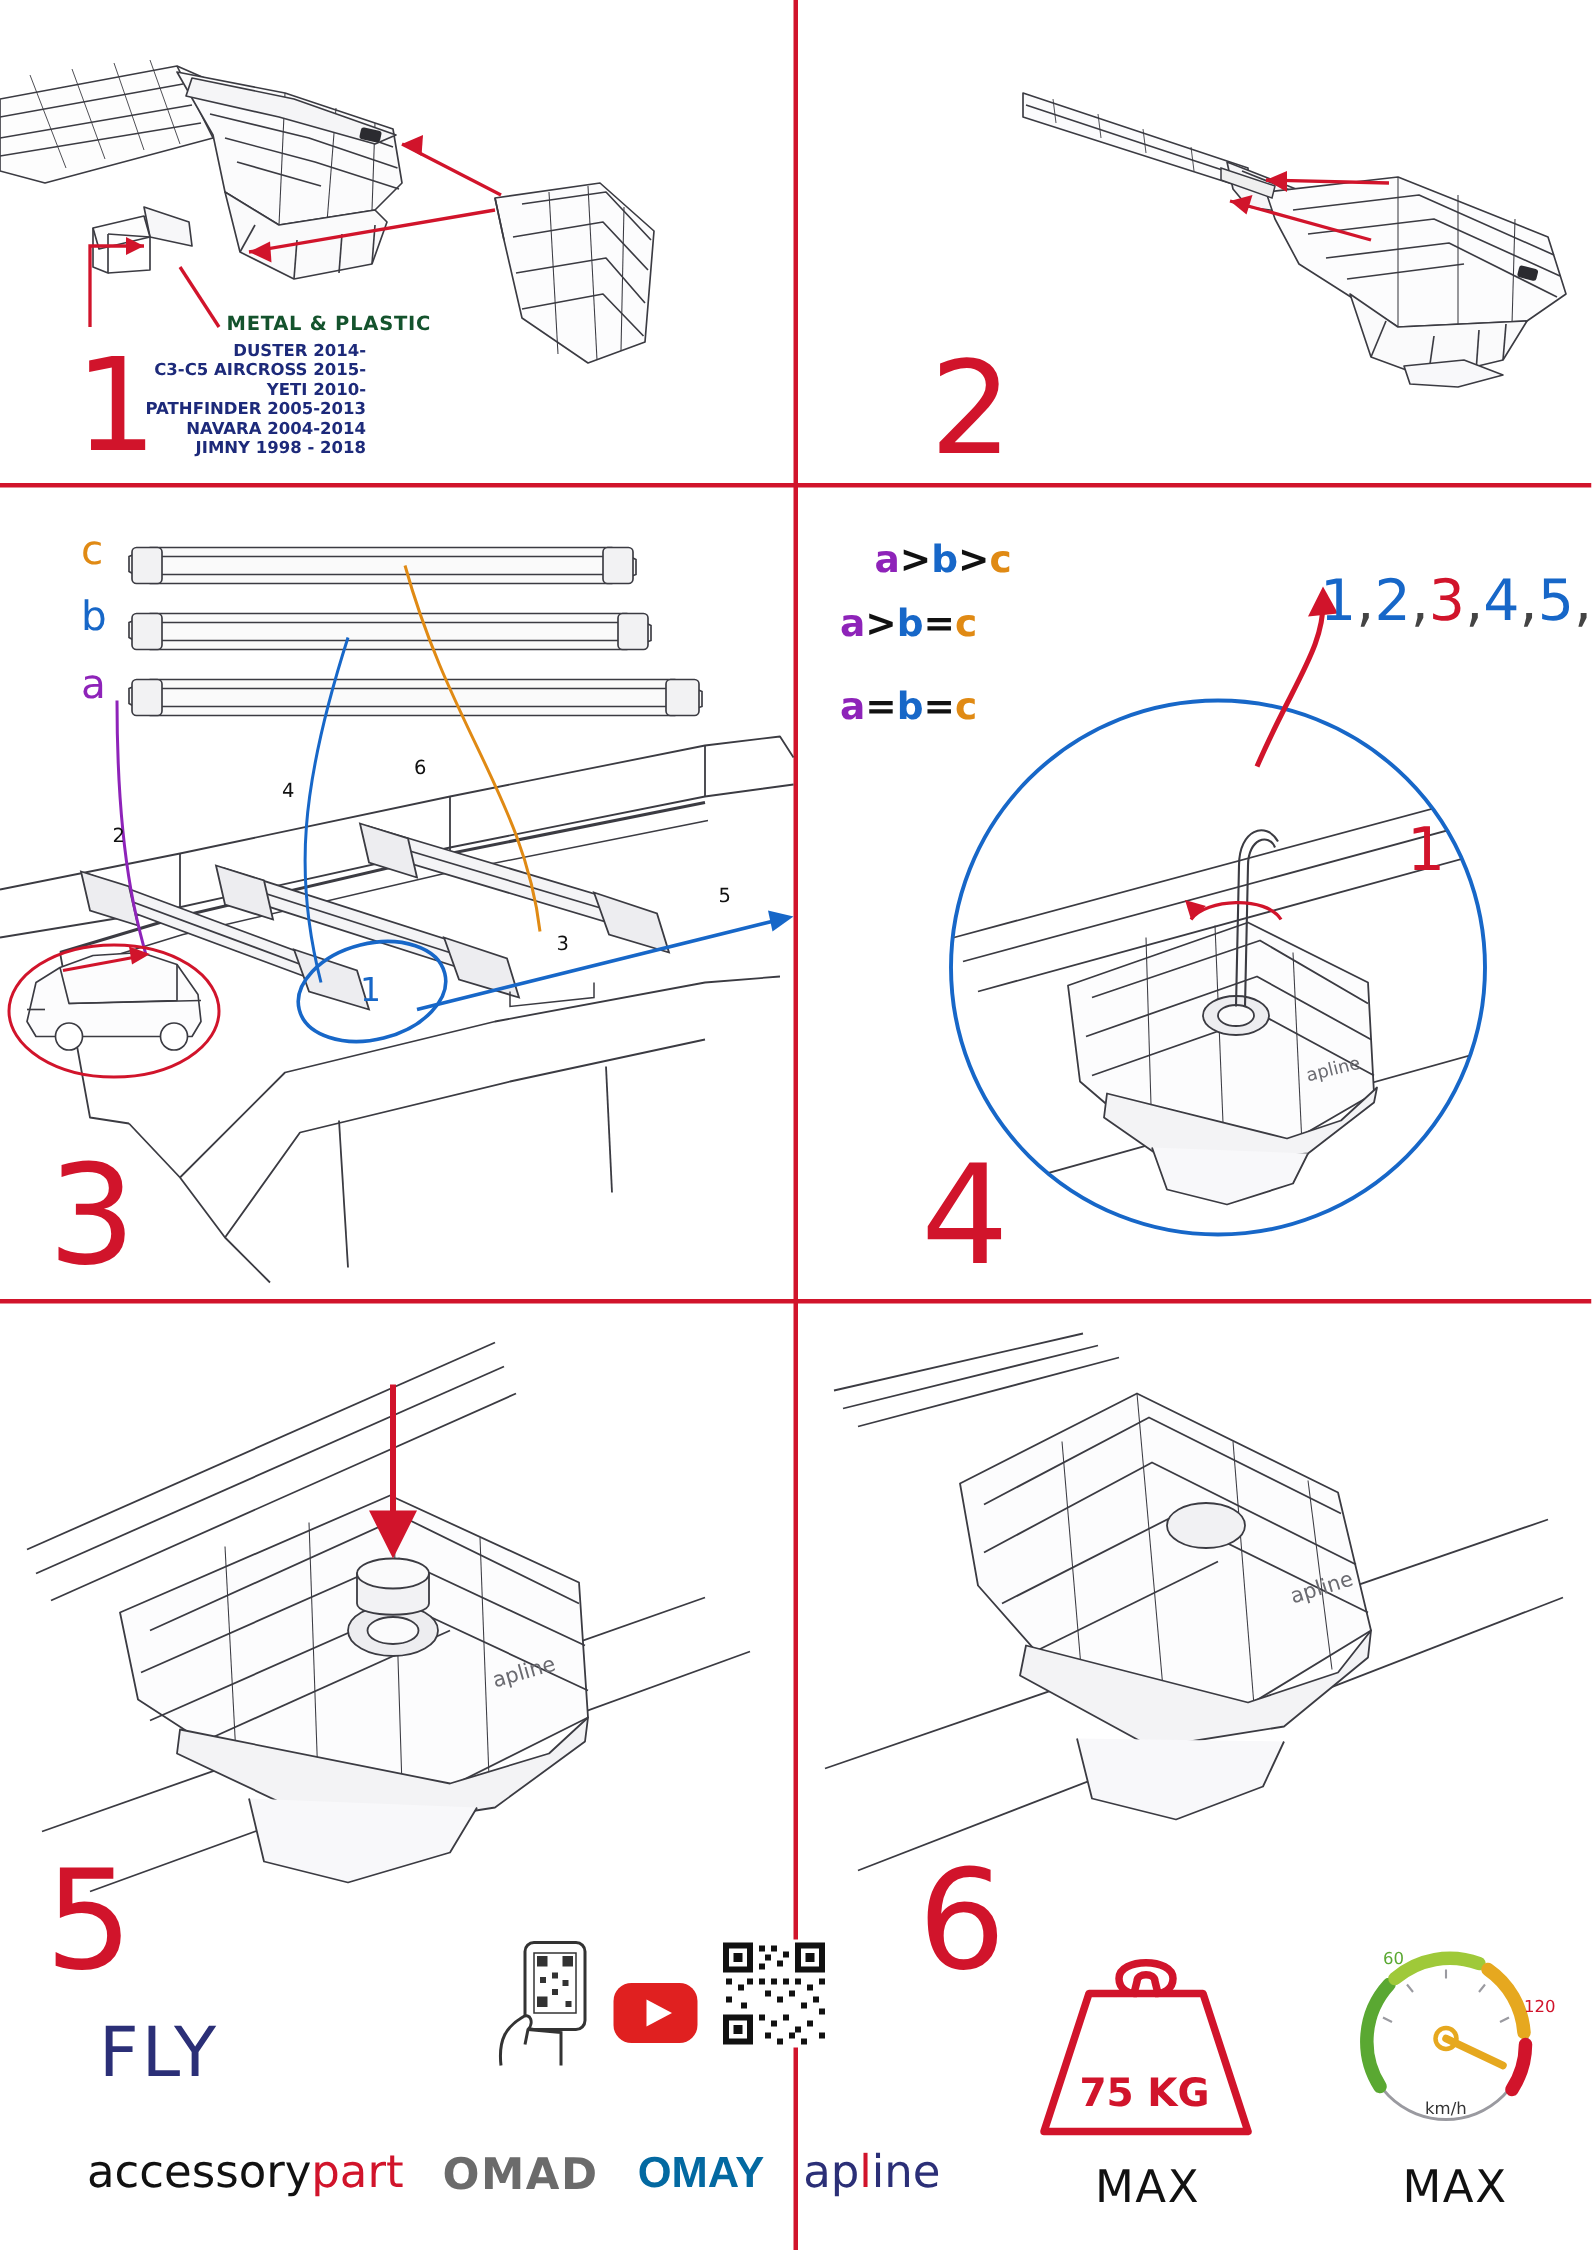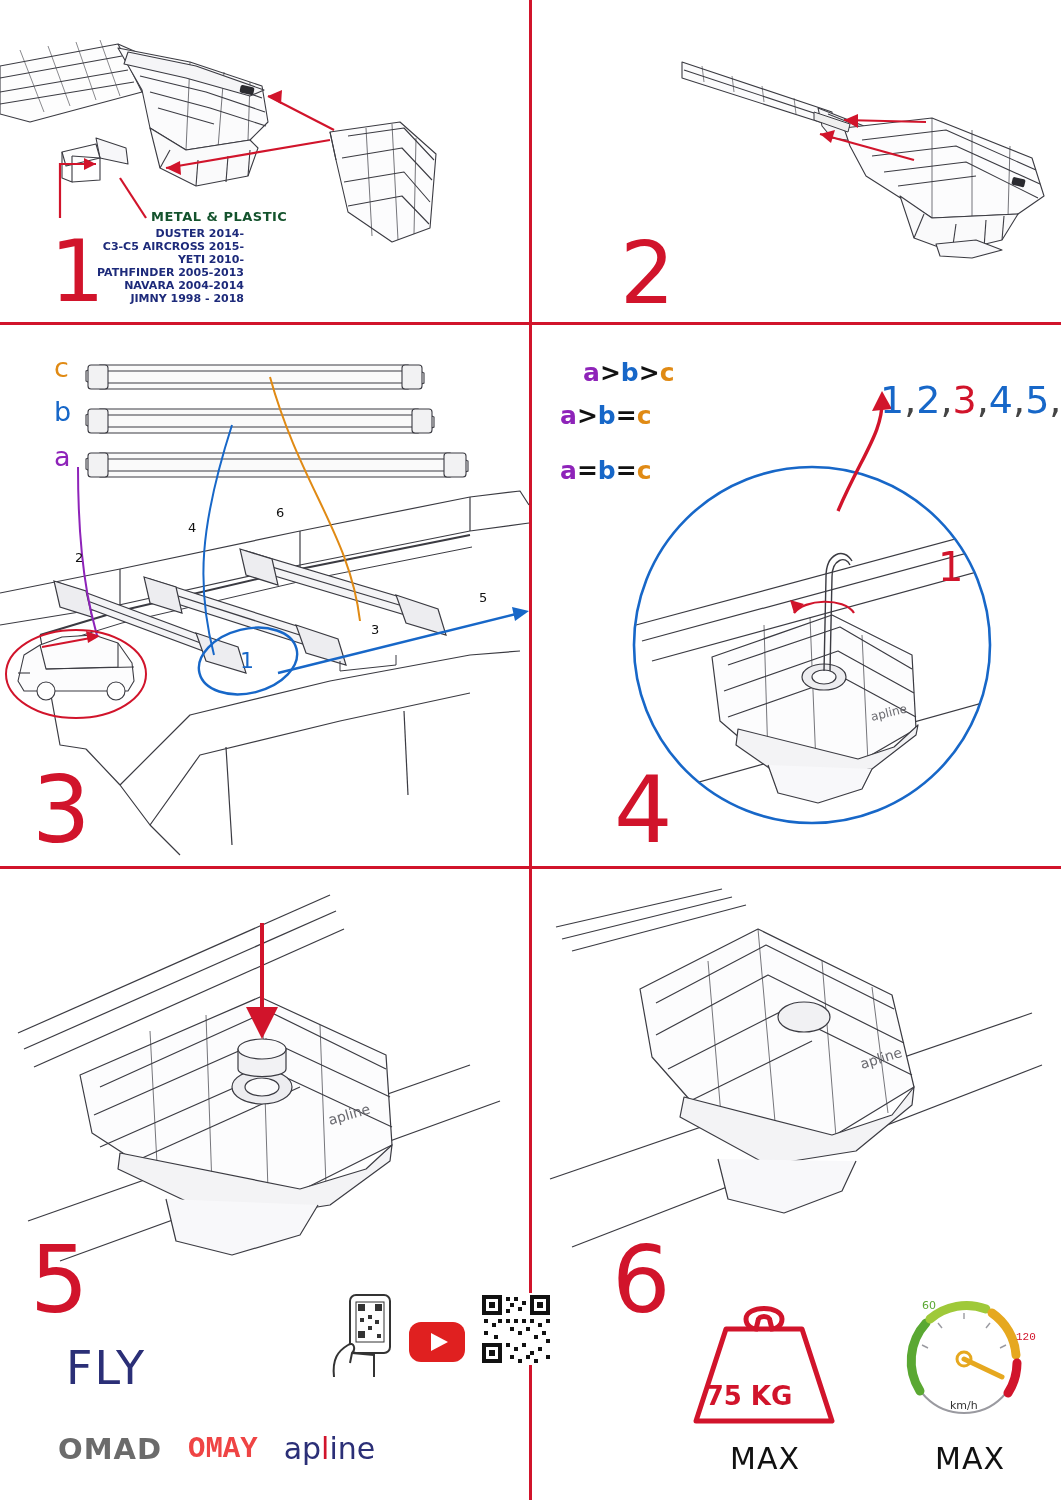--- a/index.html
+++ b/index.html
@@ -113,21 +113,21 @@
     font-family:"DejaVu Sans", sans-serif;
     font-size:46px;
     letter-spacing:2px;
     color:#2b2f77;
   }
   .brandrow{position:absolute;display:flex;align-items:flex-end;gap:26px;}
   .b-accessorypart{font-family:"DejaVu Sans", sans-serif;font-size:30px;}
   .b-accessorypart .p1{color:#111;}
   .b-accessorypart .p2{color:#d1142b;}
   .b-omad{font-family:"DejaVu Sans", sans-serif;font-size:29px;font-weight:bold;color:#6b6b6b;letter-spacing:1px;}
-  .b-omay{font-family:Liberation Mono, monospace;font-size:29px;font-weight:bold;color:#ef4444;letter-spacing:0px;}
+  .b-omay{font-family:Liberation Sans, sans-serif;font-size:29px;font-weight:bold;color:#0369a1;letter-spacing:0px;}
   .b-apline{font-family:"DejaVu Sans", sans-serif;font-size:30px;color:#2b2f77;}
   .b-apline .mid{color:#d1142b;}
 
   .maxlabel{
     position:absolute;
     font-family:"DejaVu Sans", sans-serif;
     font-size:30px;
     color:#111;
     letter-spacing:1px;
   }
@@ -580,20 +580,21 @@
             <rect x="66" y="62" width="4" height="4"></rect>
           <rect x="30" y="62" width="4" height="4"></rect>
             <rect x="38" y="66" width="4" height="4"></rect>
             <rect x="46" y="62" width="4" height="4"></rect>
           <rect x="54" y="66" width="4" height="4"></rect>
         </g>
       </svg>
     </div>
 
     <div class="brandrow" style="left:58px;top:562px;">
+      <div class="b-accessorypart"><span class="p1">accessory</span><span class="p2">part</span></div>
       <div class="b-omad">OMAD</div>
       <div class="b-omay">OMAY</div>
       <div class="b-apline"><span>ap</span><span class="mid">l</span><span>ine</span></div>
     </div>
   </div>
 
   <div class="panel" style="left:532px;top:869px;width:529px;height:631px;">
     <svg width="529" height="420" viewBox="0 0 529 420">
       <g fill="none" stroke="#3b3b42" stroke-width="1.2" stroke-linejoin="round">
         <path d="M24 58 L190 20"></path>
@@ -619,38 +620,38 @@
       </g>
       <text x="330" y="200" font-family="DejaVu Sans, sans-serif" font-size="14" fill="#6a6a70" transform="rotate(-17 330 200)">apline</text>
     </svg>
 
     <div class="stepnum" style="left:80px;top:366px;font-size:92px;">6</div>
 
     <svg style="position:absolute;left:152px;top:428px;" width="160" height="130" viewBox="0 0 160 130">
       <path d="M62 22 C 62 8, 98 8, 98 22 C 98 30, 90 32, 88 32 L 86 24 C 86 18, 74 18, 74 24 L 72 32 C 70 32, 62 30, 62 22 Z" fill="none" stroke="#d1142b" stroke-width="5"></path>
       <path d="M42 32 L118 32 L148 124 L12 124 Z" fill="none" stroke="#d1142b" stroke-width="5" stroke-linejoin="round"></path>
     </svg>
-    <div class="kgtext" style="left:172px;top:512px;width:90px;text-align:center;">75 KG</div>
+    <div class="kgtext" style="left:186px;top:512px;width:90px;text-align:center;">75 KG</div>
     <div class="maxlabel" style="left:188px;top:572px;width:90px;text-align:center;">MAX</div>
 
     <svg style="position:absolute;left:362px;top:424px;" width="140" height="130" viewBox="0 0 140 130">
       <circle cx="70" cy="66" r="54" fill="none" stroke="#9a9aa0" stroke-width="2"></circle>
       <path d="M26 98 A 56 56 0 0 1 32 30" fill="none" stroke="#5aa832" stroke-width="9" stroke-linecap="round"></path>
       <path d="M36 26 A 56 56 0 0 1 92 16" fill="none" stroke="#9fc939" stroke-width="9" stroke-linecap="round"></path>
       <path d="M98 20 A 56 56 0 0 1 122 62" fill="none" stroke="#e6a81f" stroke-width="9" stroke-linecap="round"></path>
       <path d="M123 70 A 56 56 0 0 1 114 100" fill="none" stroke="#d1142b" stroke-width="9" stroke-linecap="round"></path>
       <circle cx="70" cy="66" r="7" fill="none" stroke="#e6a81f" stroke-width="3"></circle>
       <path d="M70 66 L108 84" stroke="#e6a81f" stroke-width="5" stroke-linecap="round"></path>
       <g stroke="#9a9aa0" stroke-width="1.4">
         <path d="M44 30 L48 35"></path>
           <path d="M70 20 L70 26"></path>
           <path d="M96 30 L92 35"></path>
         <path d="M112 52 L106 55"></path>
           <path d="M28 52 L34 55"></path>
       </g>
     </svg>
     <div class="gaugetxt" style="left:390px;top:430px;color:#5aa832;">60</div>
-    <div class="gaugetxt" style="left:484px;top:462px;color:#d1142b;font-family:Liberation Mono, monospace;">120</div>
+    <div class="gaugetxt" style="left:484px;top:462px;color:#d1142b;">120</div>
     <div class="gaugetxt" style="left:418px;top:530px;color:#333;">km/h</div>
     <div class="maxlabel" style="left:388px;top:572px;width:100px;text-align:center;">MAX</div>
   </div>
 
 </div>
 
 </body></html>

